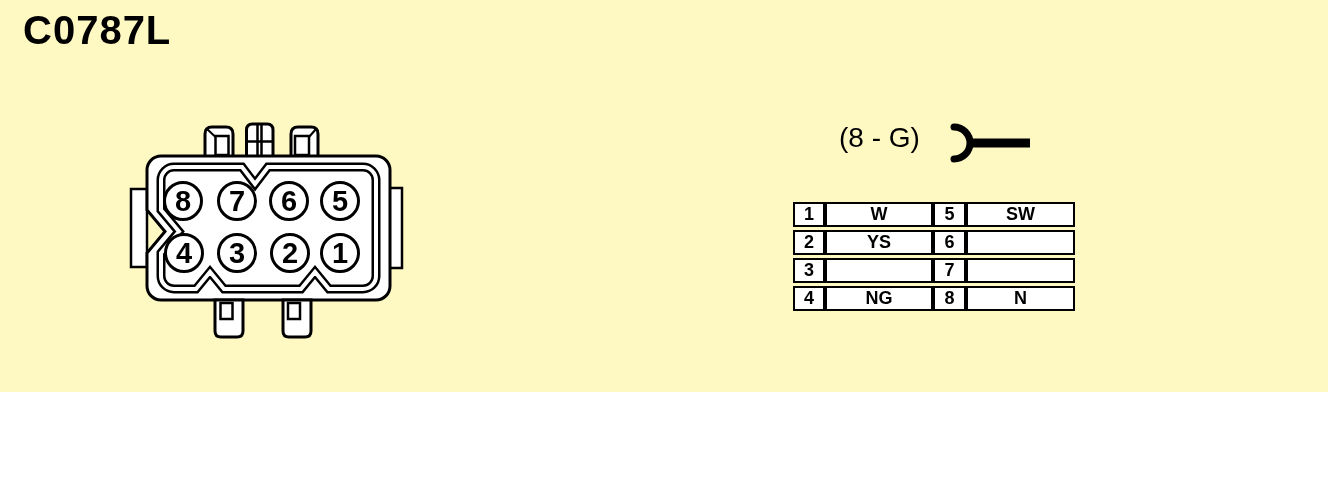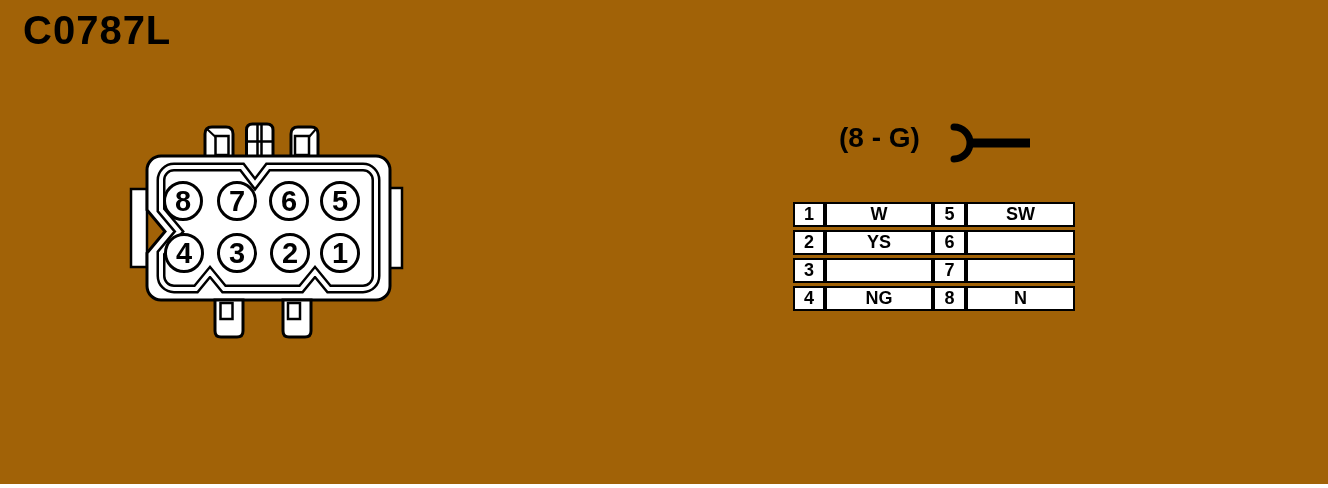--- a/index.html
+++ b/index.html
@@ -1,26 +1,26 @@
 <!DOCTYPE html>
 <html><head>
 <meta charset="utf-8">
 <style>
   html,body{margin:0;padding:0;background:#ffffff;}
   .canvas{
-    position:relative;width:1328px;height:484px;background:#a16207;
+    position:relative;width:1328px;height:392px;background:#fef9c3;
     font-family:"Liberation Sans",sans-serif;color:#000;overflow:hidden;
   }
   .page-title{
     position:absolute;left:23px;top:8px;
     font-size:40px;font-weight:bold;letter-spacing:1px;white-space:nowrap;
   }
   .terminal-label{
     position:absolute;left:839px;top:122px;
-    font-size:28px;font-weight:bold;white-space:nowrap;
+    font-size:28px;font-weight:normal;white-space:nowrap;
   }
   .footer-code{
     position:absolute;left:1158px;top:451px;
     font-size:26px;letter-spacing:0.5px;white-space:nowrap;
   }
   svg.lineart{position:absolute;left:0;top:0;}
   table.pinout{
     position:absolute;left:793px;top:199px;
     border-collapse:separate;border-spacing:0 3px;
   }

